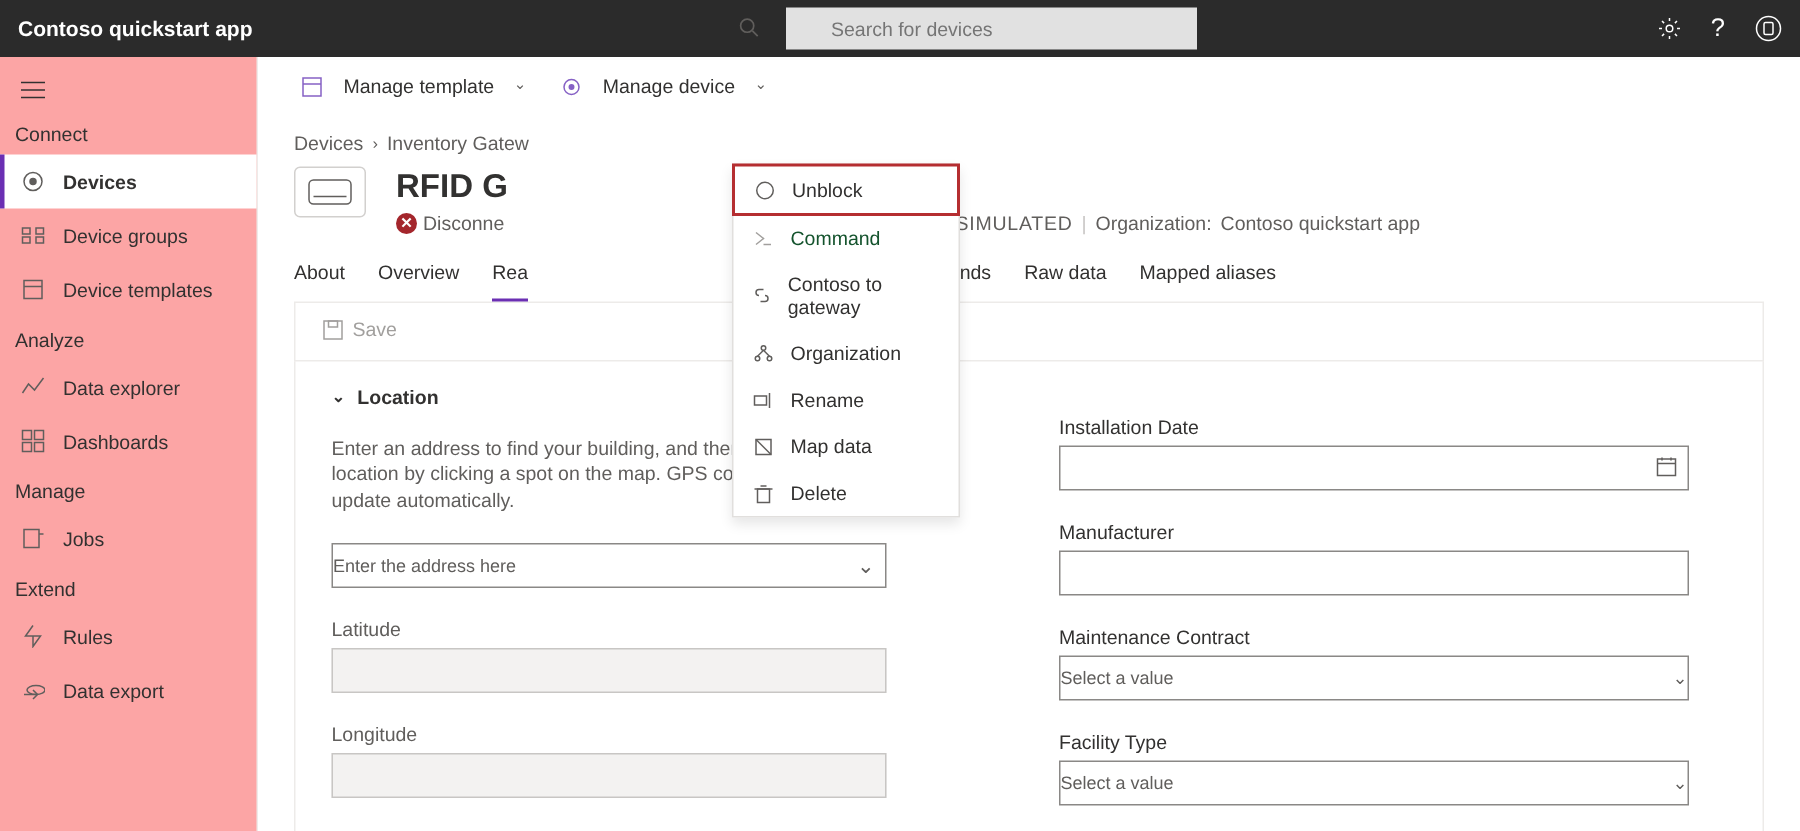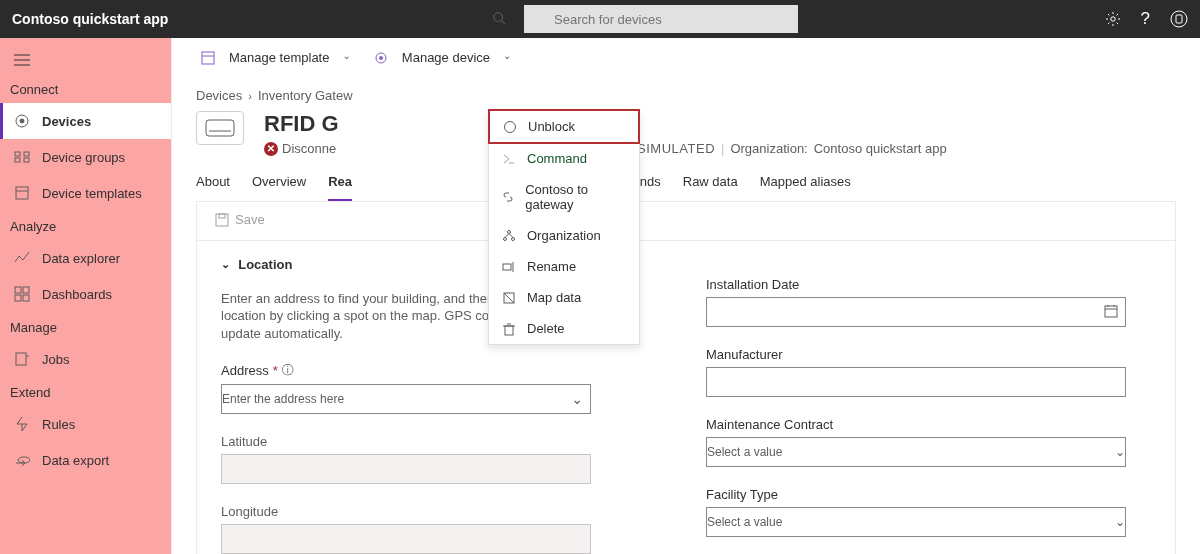--- a/index.html
+++ b/index.html
@@ -43,21 +43,21 @@
   .device-thumb { width: 48px; height: 34px; border: 1px solid #d2d0ce; border-radius: 4px; display:flex; align-items:center; justify-content:center; color:#605e5c;}
   .device-title-wrap { flex:1; }
   .device-title { font-size: 22px; font-weight: 600; margin-bottom: 4px; }
   .device-meta { font-size: 13px; color: #605e5c; display:flex; align-items:center; gap:6px; flex-wrap: wrap;}
   .status-badge { display:inline-flex; align-items:center; gap:4px; }
   .disconnect-dot { width:14px; height:14px; border-radius:50%; background:#a4262c; color:#fff; font-size:10px; display:inline-flex; align-items:center; justify-content:center; font-weight:bold;}
   .meta-sep { color: #c8c6c4; }
   
   .tabs { display: flex; gap: 22px; border-bottom: 1px solid #edebe9; margin-bottom: 0; }
   .tab { padding: 8px 0 10px; font-size: 13px; cursor: pointer; color: #323130; border-bottom: 2px solid transparent; }
-  .tab.active { border-bottom-color: #6b2fb3; color: #323130; font-weight: bold; }
+  .tab.active { border-bottom-color: #6b2fb3; color: #323130; }
   
   .form-toolbar { border:1px solid #edebe9; border-top:none; padding: 10px 18px; }
   .save-btn { display:inline-flex; align-items:center; gap:6px; color:#a19f9d; font-size:13px;}
   
   .form-body { border:1px solid #edebe9; border-top:none; padding: 16px 24px 24px; display:flex; gap: 40px; }
   .form-col { flex: 1; min-width:0;}
   
   .section-header { display:flex; align-items:center; gap:8px; font-size:13px; font-weight:600; margin-bottom: 18px; cursor:pointer;}
   .helper-text { font-size: 13px; color: #605e5c; margin-bottom: 14px; max-width: 360px; line-height: 1.35;}
   .field-label { font-size: 13px; color: #323130; margin-bottom: 5px; display:flex; align-items:center; gap:4px;}
@@ -348,25 +348,20 @@
 
       <div class="form-body">
 
         <div class="form-col">
           <div class="section-header">
             <span style="font-size:11px;">⌄</span>
             <span>Location</span>
           </div>
           <div class="helper-text">Enter an address to find your building, and then pinpoint a location by clicking a spot on the map. GPS coordinates will update automatically.</div>
           <div class="field-group">
-            <div class="field-label">
-              <span>Address</span>
-                <span class="req">*</span>
-              <span class="info-ico">ⓘ</span>
-            </div>
             <div style="position:relative; max-width:370px;">
               <input class="text-input" placeholder="Enter the address here" style="">
               <span style="position:absolute; right:8px; top:7px; color:#605e5c;">⌄</span>
             </div>
           </div>
           <div class="field-group">
             <div class="field-label muted">Latitude</div>
             <input class="text-input disabled" readonly="" style="max-width: 370px;">
           </div>
           <div class="field-group">

